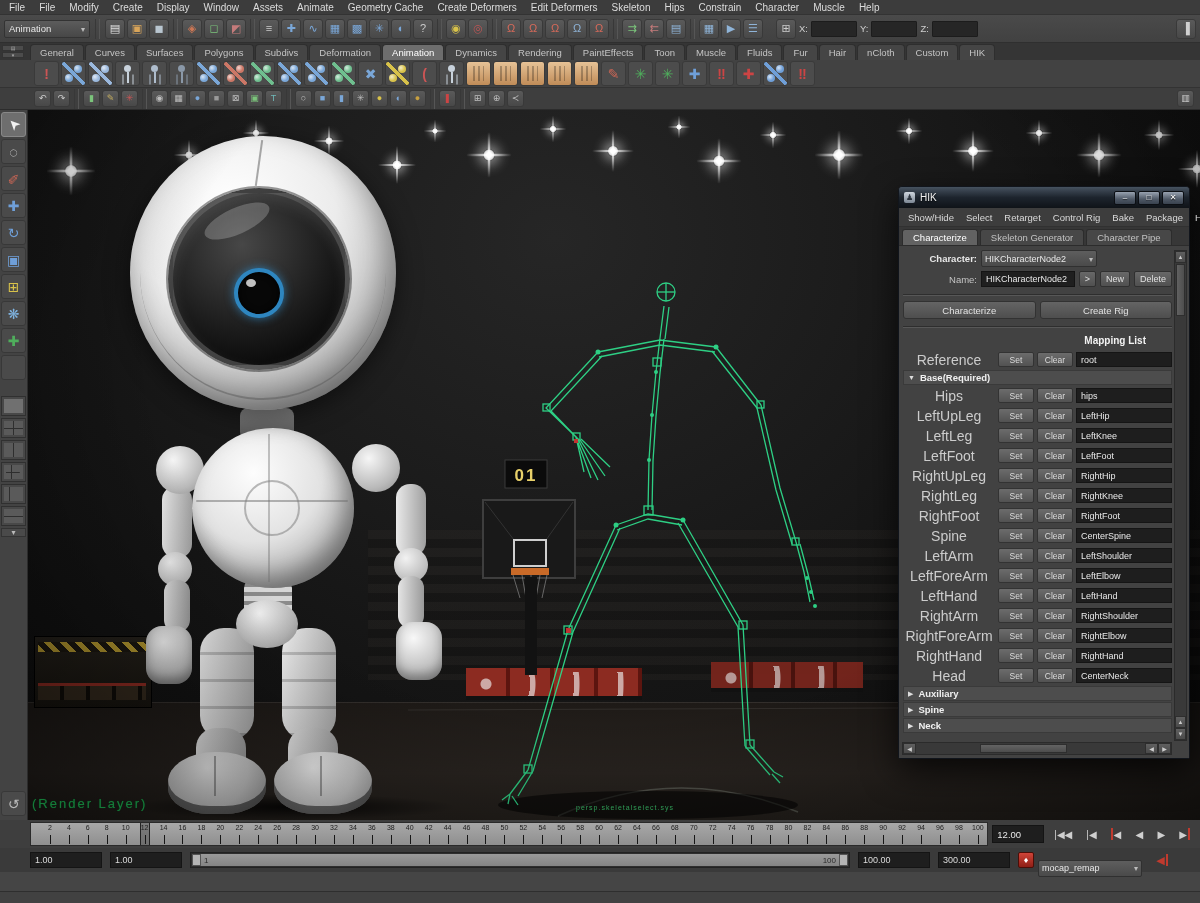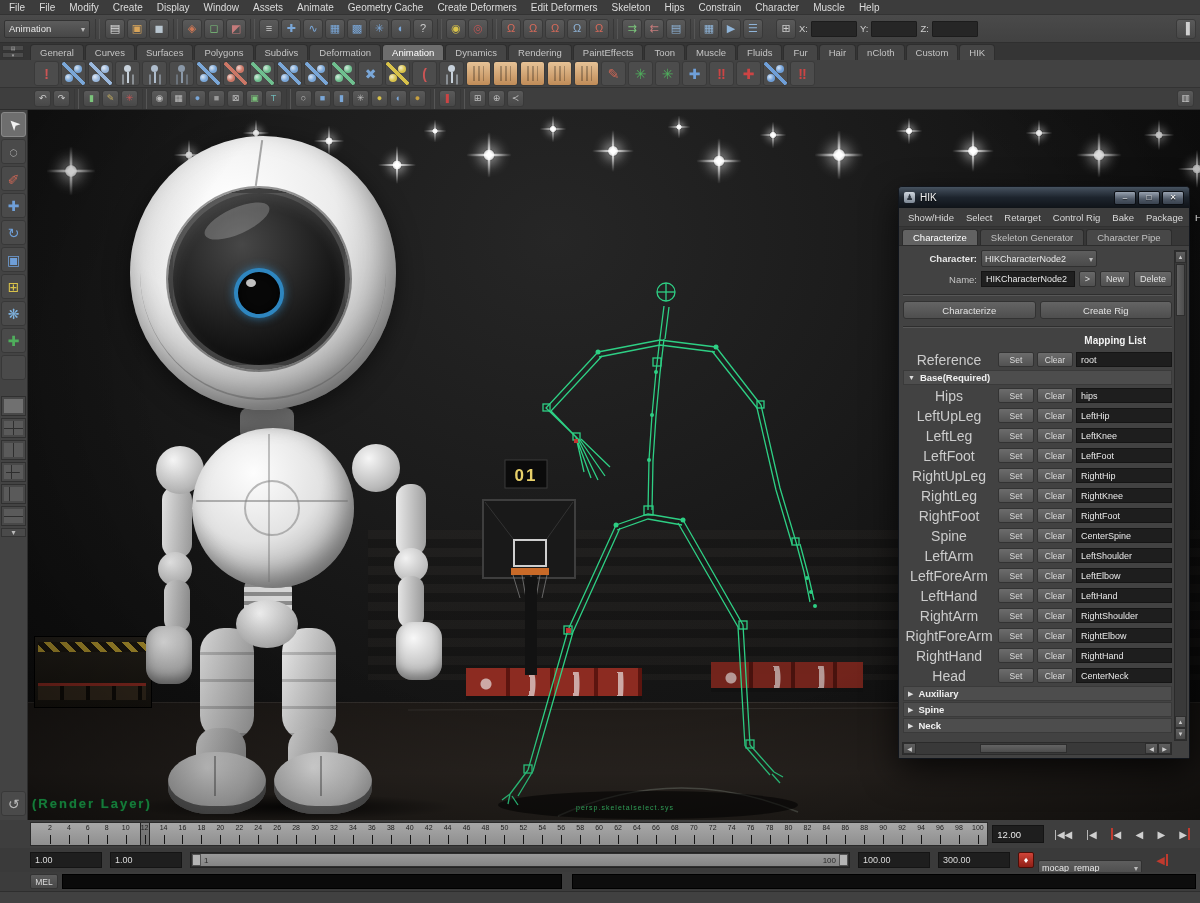--- a/index.html
+++ b/index.html
@@ -73,21 +73,21 @@
   .seats{position:absolute;left:340px;top:420px;width:832px;height:150px;background:repeating-linear-gradient(180deg,rgba(60,54,48,.35) 0 9px,rgba(18,16,14,.5) 9px 18px);opacity:.5;z-index:1;}
   .floor{position:absolute;left:0;top:592px;width:1172px;height:118px;background:linear-gradient(#1e1a17,#292420 60%,#231f1b);border-top:1px solid rgba(255,255,255,.07);z-index:1;}
   .ads1{position:absolute;left:438px;top:558px;width:176px;height:32px;z-index:2;background:repeating-linear-gradient(90deg,#8c2b21 0 40px,#5c150f 40px 44px);box-shadow:inset 0 -4px 0 #111;}
   .ads1::after,.ads2::after{content:"";position:absolute;inset:4px 6px;background:repeating-radial-gradient(circle at 14px 12px,rgba(240,240,240,.8) 0 5px,transparent 6px 44px);opacity:.8;}
   .ads2{position:absolute;left:683px;top:552px;width:152px;height:30px;z-index:2;background:repeating-linear-gradient(90deg,#7d261d 0 38px,#4e120d 38px 42px);box-shadow:inset 0 -4px 0 #111;opacity:.9;}
   .crates{position:absolute;left:6px;top:526px;width:118px;height:72px;z-index:2;background:linear-gradient(#24201a,#17140f);box-shadow:inset 0 0 0 1px #000;}
   .crates::before{content:"";position:absolute;left:4px;top:6px;width:108px;height:10px;background:repeating-linear-gradient(45deg,#b1952e 0 5px,#1a160f 5px 11px);}
   .crates::after{content:"";position:absolute;left:4px;bottom:8px;width:108px;height:14px;background:repeating-linear-gradient(90deg,#33291d 0 22px,#0f0c08 22px 26px);box-shadow:0 -3px 0 #8c2b21;}
   .vignette{position:absolute;inset:0;background:radial-gradient(ellipse at 50% 35%,transparent 55%,rgba(0,0,0,.55));z-index:7;pointer-events:none;}
   #scene-svg{position:absolute;left:0;top:0;z-index:4;}
-  .hud-left{position:absolute;left:4px;top:686px;z-index:8;font-size:13px;font-weight:bold;letter-spacing:2px;color:#157a39;text-shadow:0 0 1px #0b5023;}
+  .hud-left{position:absolute;left:4px;top:686px;z-index:8;font-size:13px;font-weight:normal;letter-spacing:2px;color:#157a39;text-shadow:0 0 1px #0b5023;}
   .hud-cam{position:absolute;left:548px;top:694px;z-index:8;font-size:7px;color:#2f9c56;letter-spacing:1px;}
   
   #robot{position:absolute;left:70px;top:20px;width:420px;height:690px;z-index:5;}
   #robot div{position:absolute;}
   .r-shadow{left:30px;top:664px;width:330px;height:26px;border-radius:50%;background:radial-gradient(ellipse,rgba(0,0,0,.8),transparent 70%);}
   .r-head{left:32px;top:6px;width:266px;height:274px;border-radius:50%;background:radial-gradient(circle at 38% 26%,#ffffff,#ececec 40%,#bdbdbd 72%,#848484 95%);box-shadow:inset -10px -16px 30px rgba(0,0,0,.35),0 6px 24px rgba(0,0,0,.5);}
   .r-head::before{content:"";position:absolute;inset:10px;border-radius:50%;border-bottom:2px solid rgba(90,90,90,.5);}
   .r-head-seam{left:160px;top:10px;width:2px;height:46px;background:rgba(100,100,100,.55);transform:rotate(8deg);}
   .r-lens{left:70px;top:58px;width:182px;height:182px;border-radius:50%;background:radial-gradient(circle at 40% 30%,#474747,#1b1b1b 55%,#050505 85%);border:5px solid rgba(220,220,220,.25);box-shadow:inset 0 6px 14px rgba(255,255,255,.12),0 0 0 2px rgba(0,0,0,.4);}
   .r-glint{left:104px;top:78px;width:70px;height:26px;border-radius:50%;background:rgba(255,255,255,.22);transform:rotate(-24deg);}
@@ -864,20 +864,15 @@
     <div class="charset">
       <span class="key-icon">♦</span>
       <div class="hdrop">
         <span class="lbl">mocap_remap</span>
         <span class="caret"></span>
       </div>
     </div>
     <div class="autokey">◀<span class="redbar"></span></div>
   </div>
 
-  <div id="cmdline">
-    <div id="mel-label">MEL</div>
-    <input class="cmd-input" value="" style="">
-    <div class="cmd-response"></div>
-  </div>
   <div id="helpline"></div>
 
 </div>
 
 </body></html>

